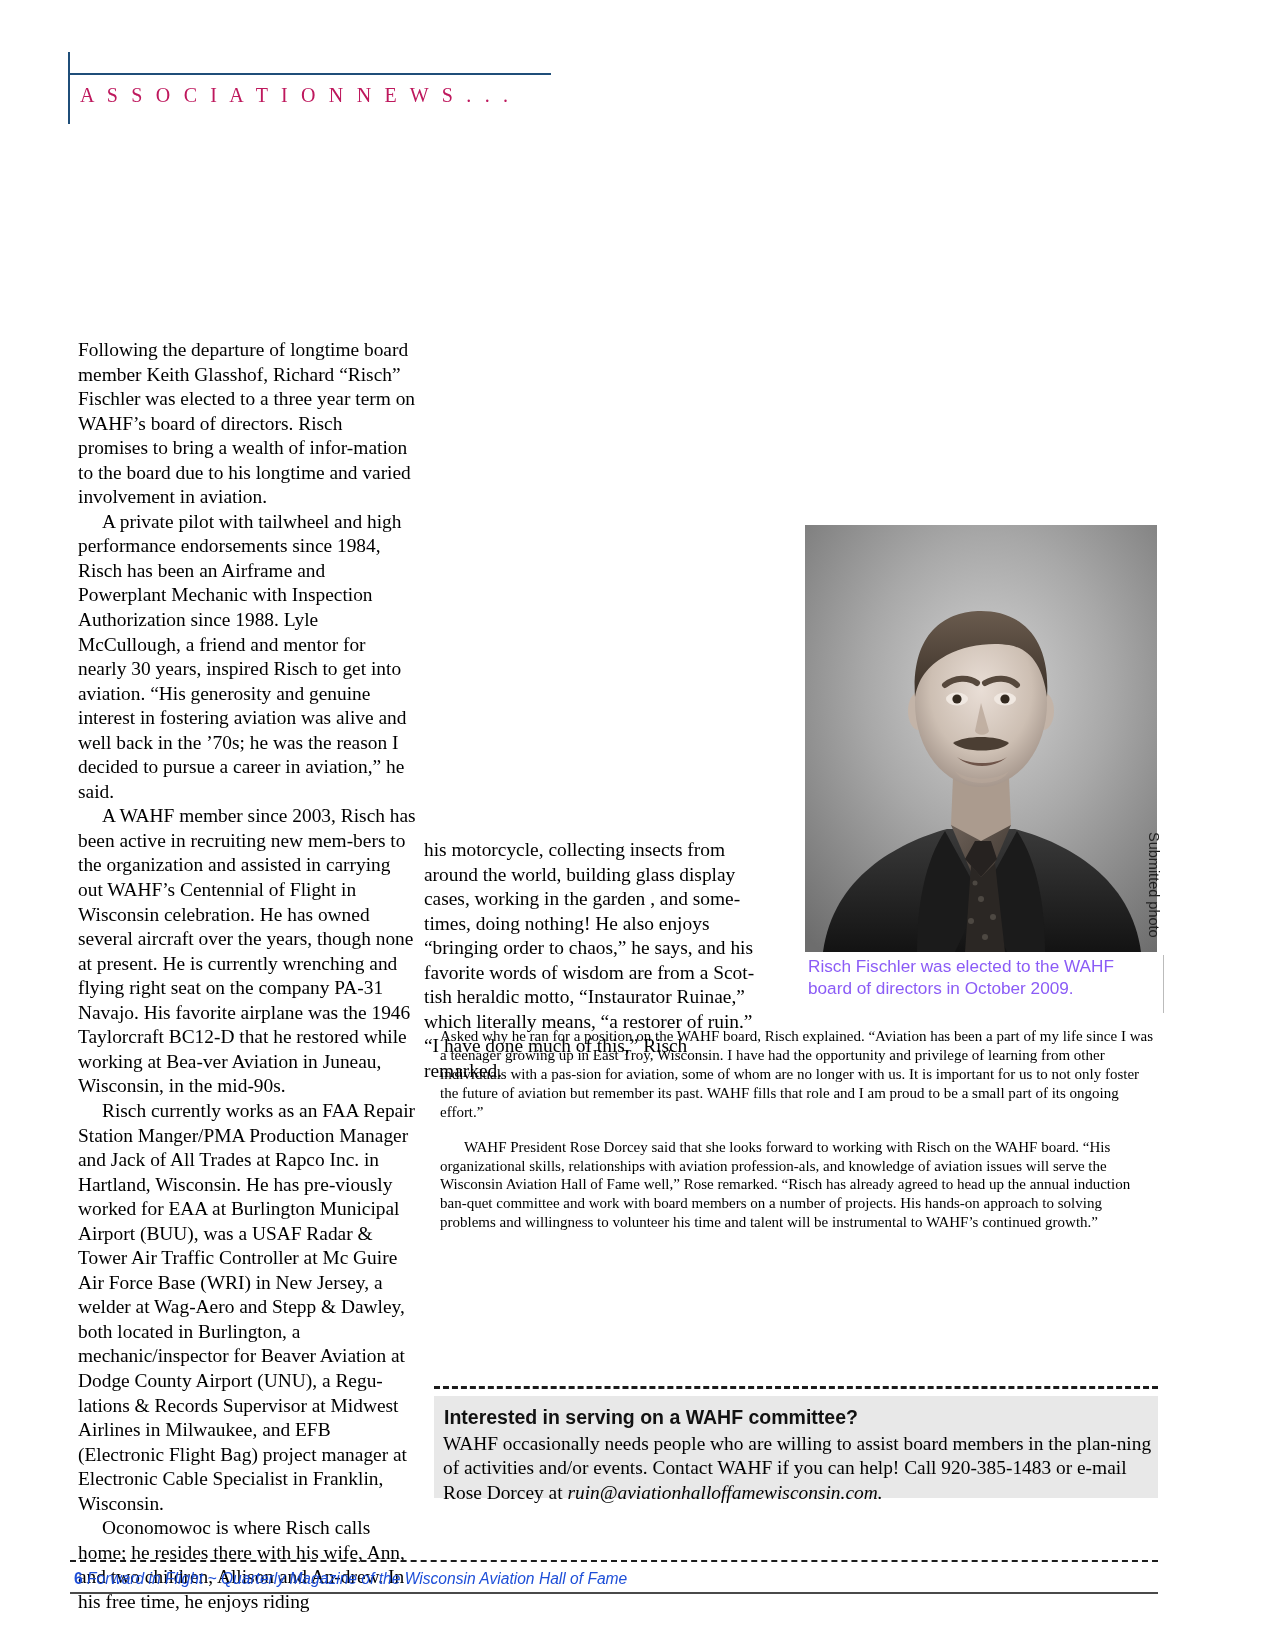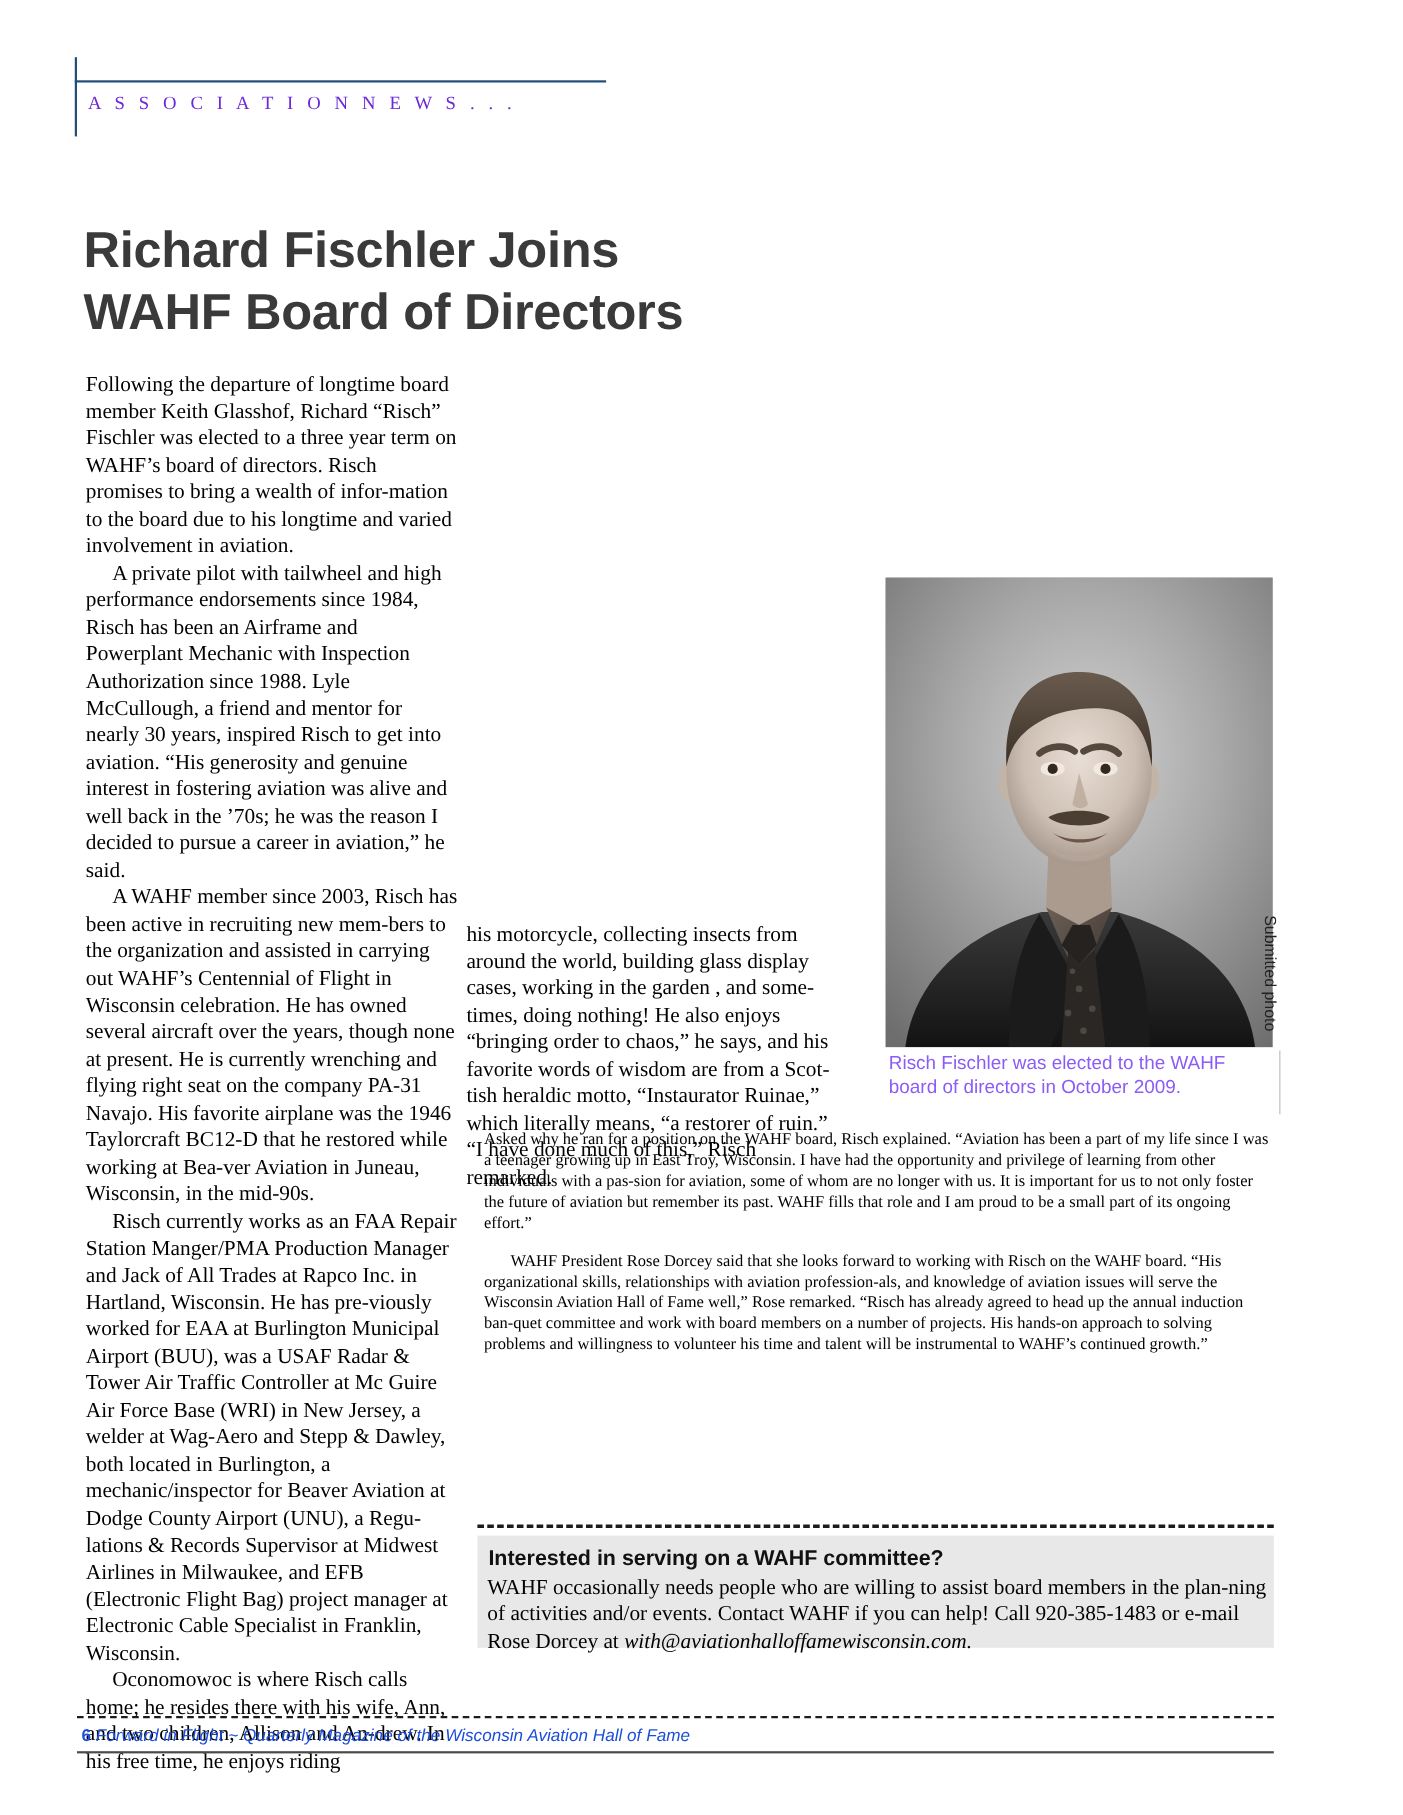--- a/index.html
+++ b/index.html
@@ -43,23 +43,23 @@
     top: 21px;
     width: 483px;
     height: 2px;
     background: #1f4e79;
   }
   .kicker-text {
     position: absolute;
     left: 12px;
     top: 32px;
     font-family: "Liberation Serif", "DejaVu Serif", serif;
-    font-size: 17px;
+    font-size: 20px;
     letter-spacing: 4.2px;
-    color: #6d28d9;
+    color: #be185d;
     white-space: nowrap;
   }
 
   
   .headline {
     position: absolute;
     left: 76px;
     top: 168px;
     width: 720px;
     font-family: "Liberation Sans", "DejaVu Sans", sans-serif;
@@ -234,24 +234,20 @@
 <body>
 
 <div class="page">
 
   <div class="kicker-block">
     <div class="kicker-vrule"></div>
     <div class="kicker-hrule"></div>
     <div class="kicker-text">A S S O C I A T I O N   N E W S . . .</div>
   </div>
 
-  <h1 class="headline">
-    <span class="hl-line">Richard Fischler Joins</span>
-    <span class="hl-line">WAHF Board of Directors</span>
-  </h1>
 
   <div class="col1">
     <p>Following the departure of longtime board member Keith Glasshof, Richard “Risch” Fischler was elected to a three year term on WAHF’s board of directors. Risch promises to bring a wealth of infor-mation to the board due to his longtime and varied involvement in aviation.</p>
     <p>A private pilot with tailwheel and high performance endorsements since 1984, Risch has been an Airframe and Powerplant Mechanic with Inspection Authorization since 1988. Lyle McCullough, a friend and mentor for nearly 30 years, inspired Risch to get into aviation. “His generosity and genuine interest in fostering aviation was alive and well back in the ’70s; he was the reason I decided to pursue a career in aviation,” he said.</p>
     <p>A WAHF member since 2003, Risch has been active in recruiting new mem-bers to the organization and assisted in carrying out WAHF’s Centennial of Flight in Wisconsin celebration. He has owned several aircraft over the years, though none at present. He is currently wrenching and flying right seat on the company PA-31 Navajo. His favorite airplane was the 1946 Taylorcraft BC12-D that he restored while working at Bea-ver Aviation in Juneau, Wisconsin, in the mid-90s.</p>
     <p>Risch currently works as an FAA Repair Station Manger/PMA Production Manager and Jack of All Trades at Rapco Inc. in Hartland, Wisconsin. He has pre-viously worked for EAA at Burlington Municipal Airport (BUU), was a USAF Radar &amp; Tower Air Traffic Controller at Mc Guire Air Force Base (WRI) in New Jersey, a welder at Wag-Aero and Stepp &amp; Dawley, both located in Burlington, a mechanic/inspector for Beaver Aviation at Dodge County Airport (UNU), a Regu-lations &amp; Records Supervisor at Midwest Airlines in Milwaukee, and EFB (Electronic Flight Bag) project manager at Electronic Cable Specialist in Franklin, Wisconsin.</p>
     <p>Oconomowoc is where Risch calls home; he resides there with his wife, Ann, and two children, Allison and An-drew. In his free time, he enjoys riding</p>
   </div>
 
   <div class="col2-narrow">
@@ -341,19 +337,19 @@
   <div class="caption-rule"></div>
 
   <div class="wide-text">
     <p>Asked why he ran for a position on the WAHF board, Risch explained. “Aviation has been a part of my life since I was a teenager growing up in East Troy, Wisconsin. I have had the opportunity and privilege of learning from other individuals with a pas-sion for aviation, some of whom are no longer with us. It is important for us to not only foster the future of aviation but remember its past. WAHF fills that role and I am proud to be a small part of its ongoing effort.”</p>
     <p>WAHF President Rose Dorcey said that she looks forward to working with Risch on the WAHF board. “His organizational skills, relationships with aviation profession-als, and knowledge of aviation issues will serve the Wisconsin Aviation Hall of Fame well,” Rose remarked. “Risch has already agreed to head up the annual induction ban-quet committee and work with board members on a number of projects. His hands-on approach to solving problems and willingness to volunteer his time and talent will be instrumental to WAHF’s continued growth.”</p>
   </div>
 
   <div class="committee-dash"></div>
   <div class="committee-box"></div>
   <div class="committee-title">Interested in serving on a WAHF committee?</div>
-  <div class="committee-body"><span>WAHF occasionally needs people who are willing to assist board members in the plan-ning of activities and/or events. Contact WAHF if you can help! Call 920-385-1483 or e-mail Rose Dorcey at </span><span class="email">with@aviationhalloffamewisconsin.com.</span></div>
+  <div class="committee-body"><span>WAHF occasionally needs people who are willing to assist board members in the plan-ning of activities and/or events. Contact WAHF if you can help! Call 920-385-1483 or e-mail Rose Dorcey at </span><span class="email">ruin@aviationhalloffamewisconsin.com.</span></div>
 
   <div class="footer-dash"></div>
   <div class="footer-text"><span class="footer-page">6</span> <span>Forward in Flight ~ Quarterly Magazine of the Wisconsin Aviation Hall of Fame</span></div>
   <div class="footer-rule-thick"></div>
 
 </div>
 
 </body></html>

